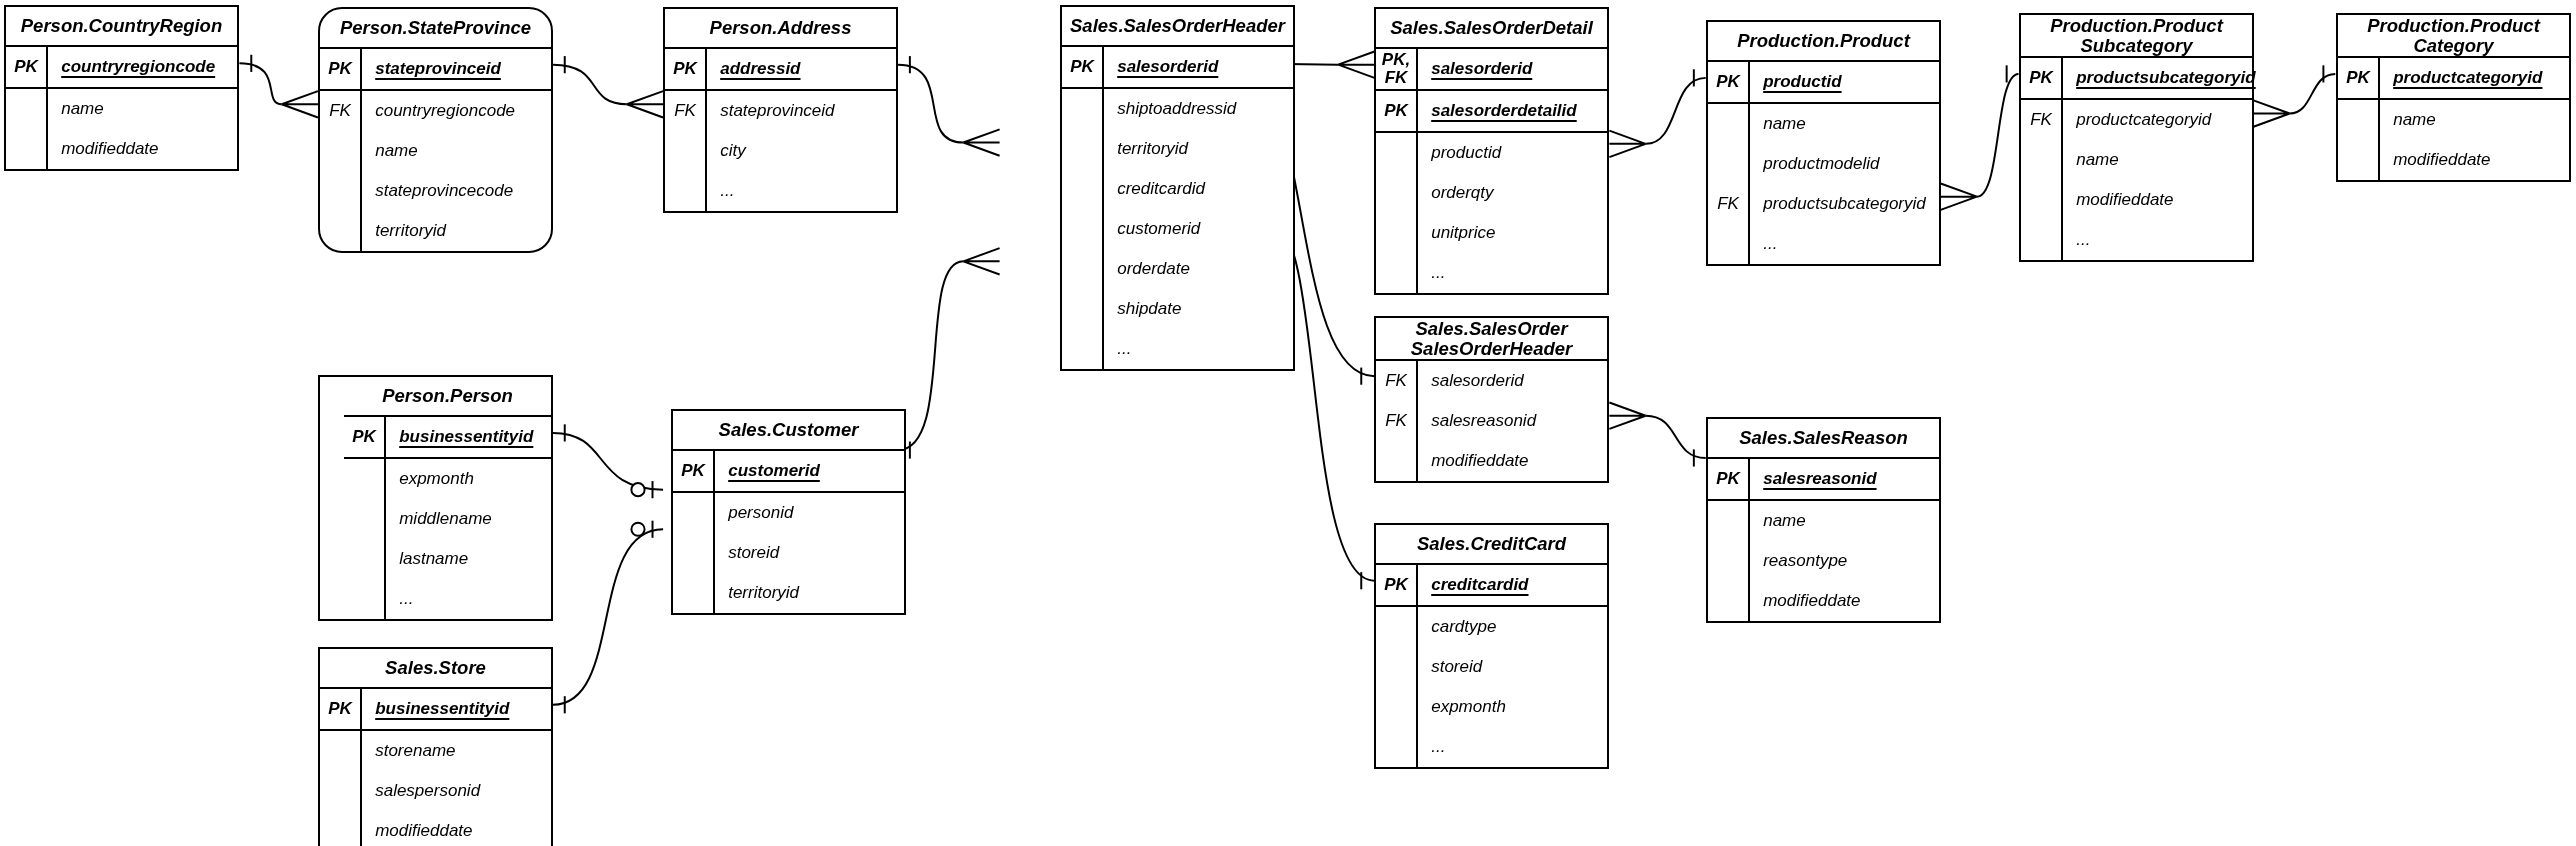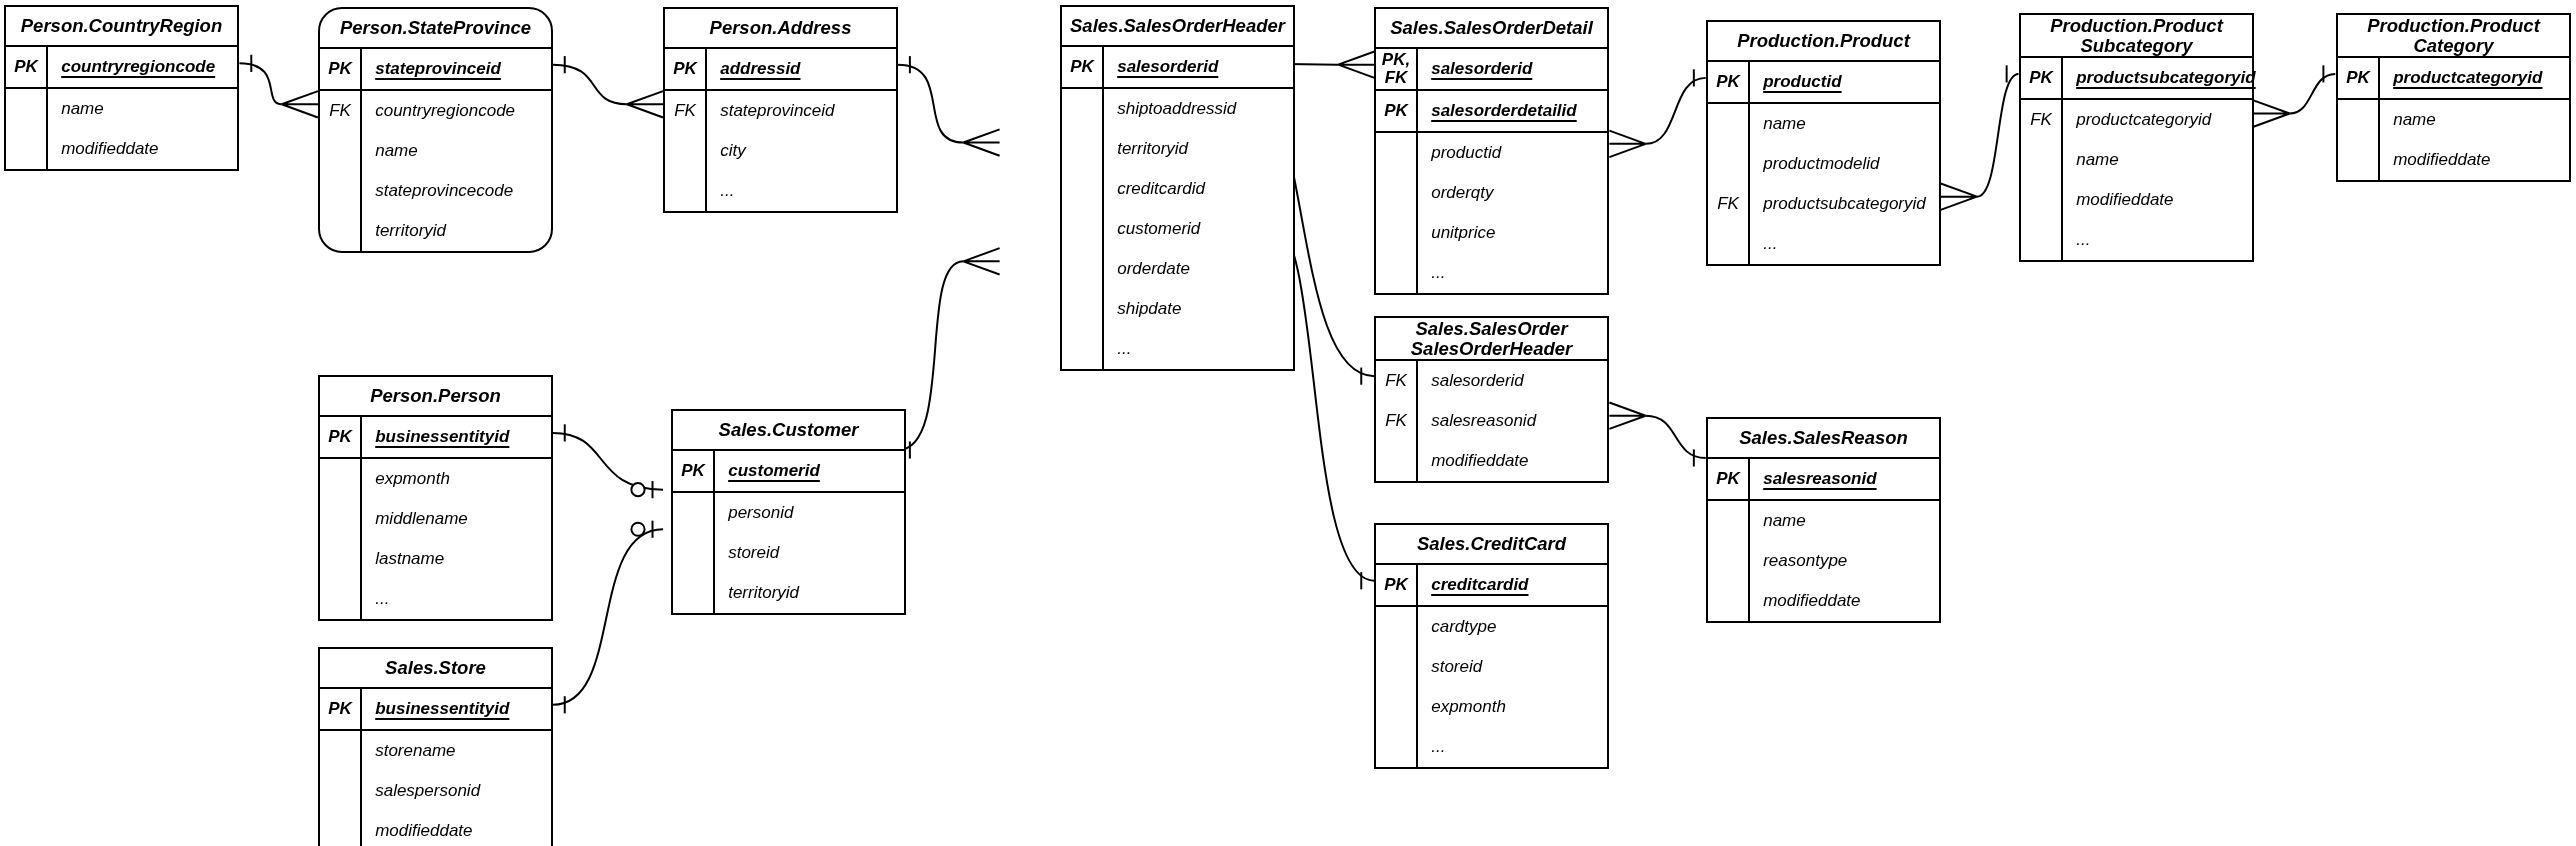--- a/index.html
+++ b/index.html
@@ -15,21 +15,21 @@
   .sec + .sec{border-top:2px solid #000;}
   .row{display:flex;height:40px;align-items:stretch;}
   .k{flex:0 0 40px;width:40px;border-right:2px solid #000;display:flex;align-items:center;
      justify-content:center;text-align:center;font-size:17px;white-space:pre-line;line-height:1.05;}
   .n{flex:1;display:flex;align-items:center;padding-left:13.2px;font-size:17px;white-space:nowrap;}
   .row.pk .k{font-weight:bold;}
   .row.pk .n{font-weight:bold;text-decoration:underline;text-decoration-thickness:1.7px;text-underline-offset:4px;}
   
   #t0{left:4px;top:5.3px;}      #t1{left:318px;top:6.6px;border-radius:24px;}  #t2{left:663px;top:6.6px;}
   #t3{left:1060px;top:5.3px;}   #t4{left:1374px;top:6.6px;} #t5{left:1706px;top:20px;}
-  #t6{left:2019px;top:13.2px;}  #t7{left:2336px;top:13.2px;} #t8{left:318px;top:375px;}
+  #t6{left:2019px;top:13.2px;}  #t7{left:2336px;top:13.2px;} #t8{left:318px;top:375px;padding-left:24px;}
   #t9{left:663px;top:409px;margin-left:8px;} #t10{left:1374px;top:316px;}#t11{left:1706px;top:400px;margin-top:17px;}
   #t12{left:318px;top:647px;} #t13{left:1374px;top:523px;}
   .edge{stroke:#000;stroke-width:3;fill:none;}
   .oval{stroke:#000;stroke-width:3;fill:#fff;}
 </style>
 </head>
 <body>
 
 <div class="canvas">
 

